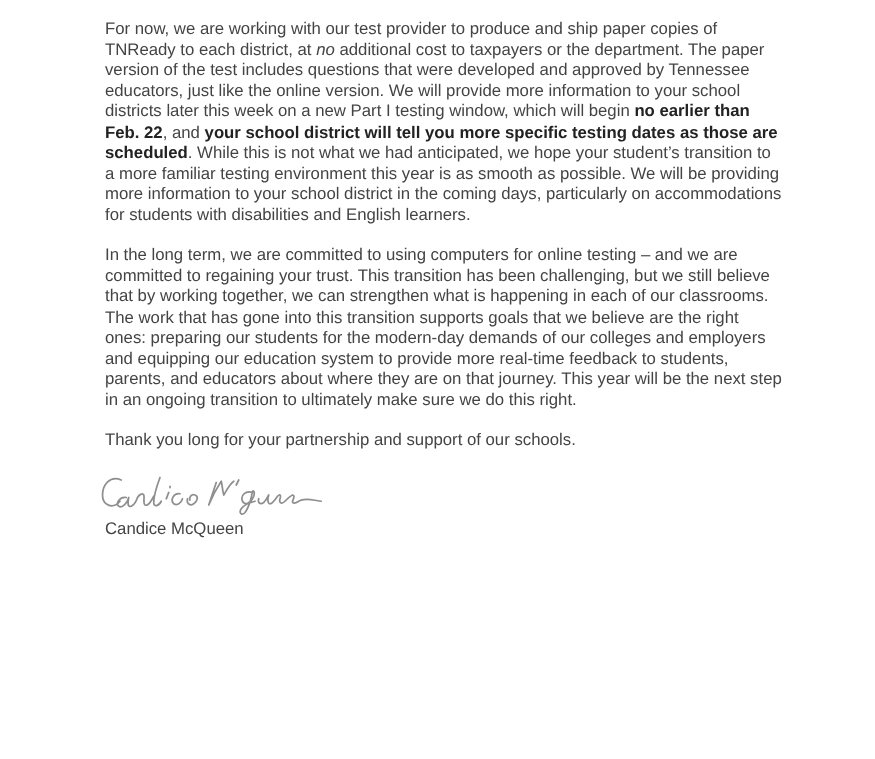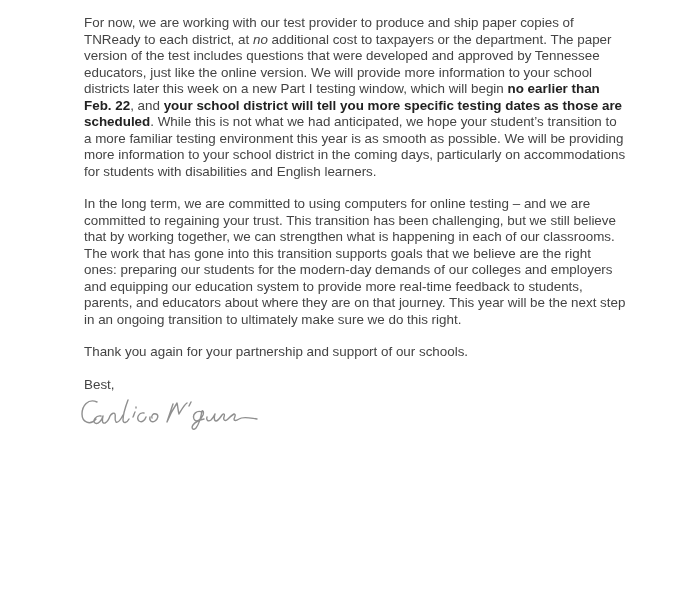--- a/index.html
+++ b/index.html
@@ -41,36 +41,36 @@
 <body>
 
 <div class="page">
   <div class="letter">
 
     <p><span>For now, we are working with our test provider to produce and ship paper copies of TNReady to each district, at </span><em>no</em><span> additional cost to taxpayers or the department. The paper version of the test includes questions that were developed and approved by Tennessee educators, just like the online version. We will provide more information to your school districts later this week on a new Part I testing window, which will begin </span><strong>no earlier than Feb. 22</strong><span>, and </span><strong>your school district will tell you more specific testing dates as those are scheduled</strong><span>. While this is not what we had anticipated, we hope your student’s transition to a more familiar testing environment this year is as smooth as possible. We will be providing more information to your school district in the coming days, particularly on accommodations for students with disabilities and English learners.</span></p>
 
 
     <p><span>In the long term, we are committed to using computers for online testing – and we are committed to regaining your trust. This transition has been challenging, but we still believe that by working together, we can strengthen what is happening in each of our classrooms. The work that has gone into this transition supports goals that we believe are the right ones: preparing our students for the modern-day demands of our colleges and employers and equipping our education system to provide more real-time feedback to students, parents, and educators about where they are on that journey. This year will be the next step in an ongoing transition to ultimately make sure we do this right.</span></p>
 
-    <p><span>Thank you again for your partnership and support of our schools.</span></p>
+    <p><span>Thank you long for your partnership and support of our schools.</span></p>
 
-    <p class="salutation">Best,</p>
 
     <div class="signature">
       <svg width="185" height="38" viewBox="0 0 185 38" fill="none" stroke="currentColor" stroke-width="1.4" stroke-linecap="round" stroke-linejoin="round" aria-hidden="true">
         <path d="M17 7 C8 3 2 11 2 19 C2 27 10 31 16 24
                  M21 21 C16 20 12 26 15 28 C18 30 22 25 23 21 C22 25 22 29 25 28 C27 27 29 24 30 21 C31 19 34 17 35 19 C36 21 34 25 36 27 C38 28 41 24 43 20
                  M48 5 C45 13 43 21 43 25 C43 29 47 28 49 24
                  M53 22 C54 20 54 19 55 17 M56 13 C56 13 56 12 56 12
                  M64 18 C59 17 56 23 59 26 C62 28 65 25 66 22
                  M70 22 C69 26 72 28 75 26 C78 24 79 20 76 19 C73 18 71 21 72 23"></path>
         <path d="M93 9 C91 15 89 21 87 27 C91 17 95 11 97 8 C98 12 98 16 99 19 C102 14 104 10 107 8
                  M109 11 L111 7
                  M122 17 C117 15 112 19 114 24 C116 28 121 25 123 20 C124 17 123 15 122 16 C121 22 119 29 116 33 C113 36 111 33 113 30 C115 27 120 25 124 24
                  M127 22 C126 25 128 27 131 25 C133 23 134 21 135 19 C134 22 134 26 136 26 C138 26 140 23 142 20 C144 18 145 19 144 22 C143 25 145 27 148 24 C150 22 152 20 154 19 C156 19 155 22 154 24 C154 26 156 26 159 24 C163 21 170 23 177 24"></path>
       </svg>
     </div>
 
     <p class="signer">
+      <span class="line">Candice McQueen</span>
     </p>
 
   </div>
 </div>
 
 </body></html>

